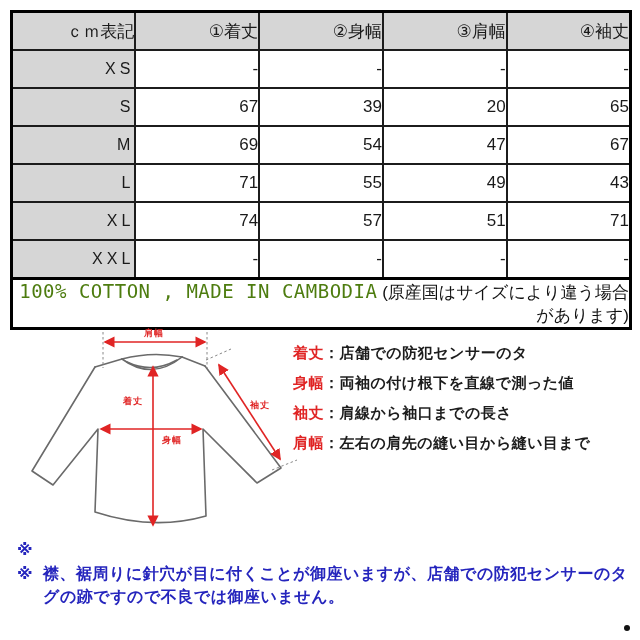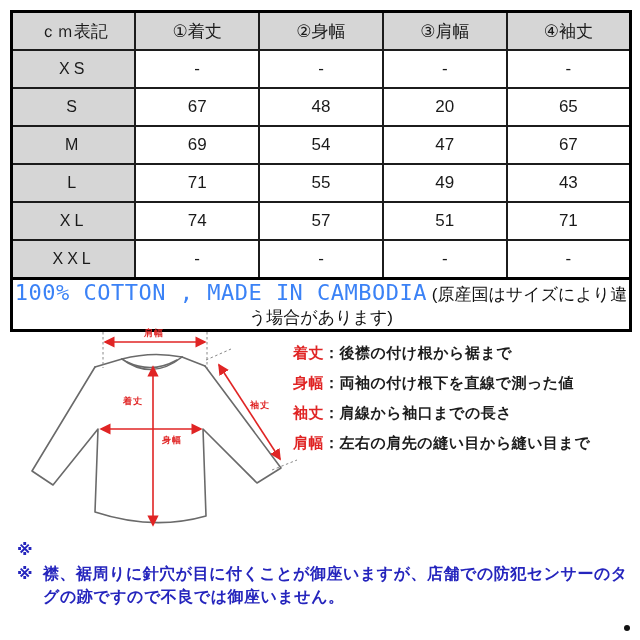--- a/index.html
+++ b/index.html
@@ -8,32 +8,32 @@
     font-family:"Liberation Sans","DejaVu Sans",sans-serif;
     -webkit-font-smoothing:antialiased;overflow:hidden;
   }
   
   table.size-table{
     position:absolute;left:10px;top:10px;width:622px;
     border-collapse:collapse;table-layout:fixed;
     border:3px solid #000;
   }
   .size-table th,.size-table td{
-    border:2px solid #1c1c1c;height:36px;text-align:center;vertical-align:middle;
+    border:2px solid #1c1c1c;height:36px;text-align:right;vertical-align:middle;
     font-size:17px;font-weight:normal;color:#1a1a1a;padding:0;
   }
   .size-table .gray{background:#d6d6d6;}
   .size-table .size-cell{letter-spacing:4px;font-size:16px;margin-top:24px;}
   .size-table .hdr{font-size:17px;}
   .size-table td.footer-cell{
     border-top:3px solid #000;height:28px;font-size:17px;
   }
   .footer-main{
     font-family:"DejaVu Sans Mono","Liberation Mono",monospace;
-    font-size:22px;letter-spacing:0.5px;color:#3b82f6;
+    font-size:19px;letter-spacing:0.5px;color:#4d7c0f;
   }
   .footer-note{font-size:17px;color:#111;letter-spacing:0px;}
   
   .diagram-svg{position:absolute;left:10px;top:322px;}
   .shirt-line{stroke:#6a6a6a;stroke-width:1.6;fill:none;stroke-linejoin:round;stroke-linecap:round;}
   .guide{stroke:#888;stroke-width:1;stroke-dasharray:2.5,2.5;fill:none;}
   .red-arrow{stroke:#e02424;stroke-width:1.6;fill:none;}
   .red-label{fill:#e02424;font-size:9px;font-weight:bold;letter-spacing:1px;}
   
   .definitions{position:absolute;left:293px;top:338px;width:340px;}
@@ -65,21 +65,21 @@
     <tr>
       <td class="gray size-cell">XS</td>
       <td>-</td>
       <td>-</td>
       <td>-</td>
       <td>-</td>
     </tr>
     <tr>
       <td class="gray size-cell">S</td>
       <td>67</td>
-      <td>48</td>
+      <td>39</td>
       <td>20</td>
       <td>65</td>
     </tr>
     <tr>
       <td class="gray size-cell">M</td>
       <td>69</td>
       <td>54</td>
       <td>47</td>
       <td>67</td>
     </tr>
@@ -144,21 +144,21 @@
   </g>
 
   <text class="red-label" x="134" y="14">肩幅</text>
   <text class="red-label" x="113" y="82">着丈</text>
   <text class="red-label" x="152" y="121">身幅</text>
   <text class="red-label" x="240" y="86">袖丈</text>
 </svg>
 
 <div class="definitions">
   <div class="def-line">
-    <span class="def-term">着丈</span><span class="def-colon">：</span><span class="def-desc">後襟の付け根から裾まで</span>
+    <span class="def-term">着丈</span><span class="def-colon">：</span><span class="def-desc">店舗での防犯センサーのタ</span>
   </div>
   <div class="def-line">
     <span class="def-term">身幅</span><span class="def-colon">：</span><span class="def-desc">両袖の付け根下を直線で測った値</span>
   </div>
   <div class="def-line">
     <span class="def-term">袖丈</span><span class="def-colon">：</span><span class="def-desc">肩線から袖口までの長さ</span>
   </div>
   <div class="def-line">
     <span class="def-term">肩幅</span><span class="def-colon">：</span><span class="def-desc">左右の肩先の縫い目から縫い目まで</span>
   </div>

